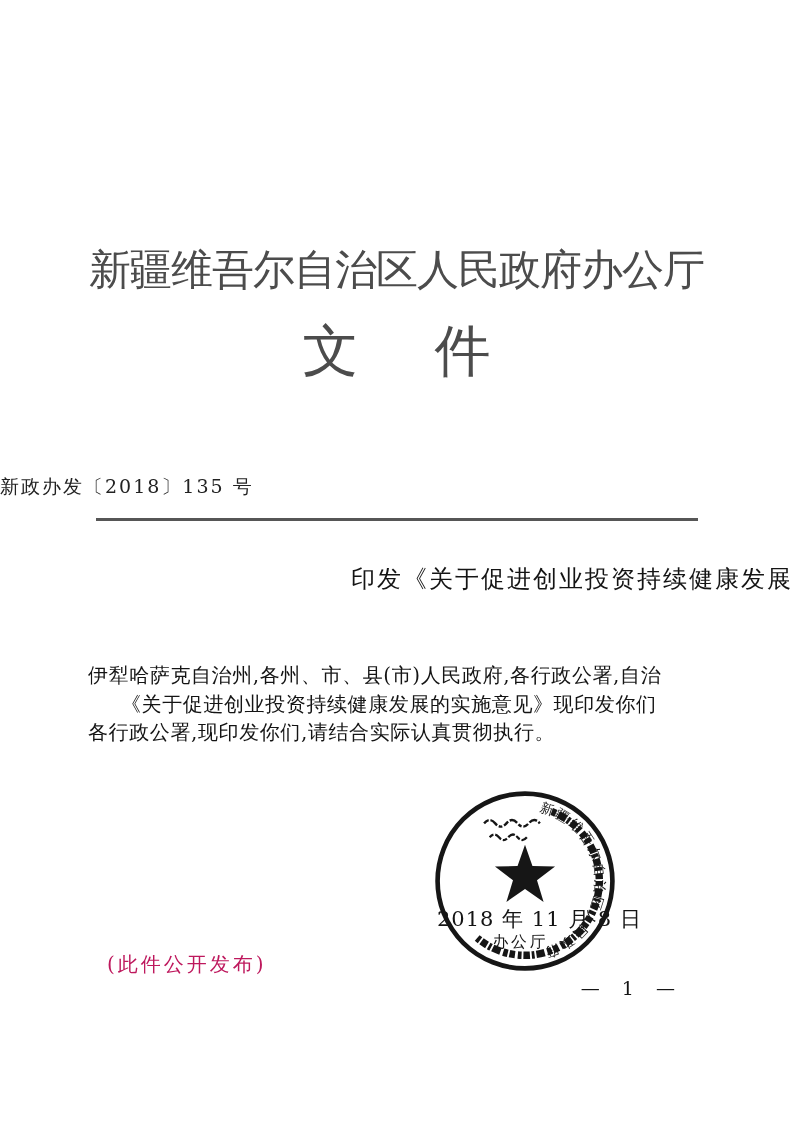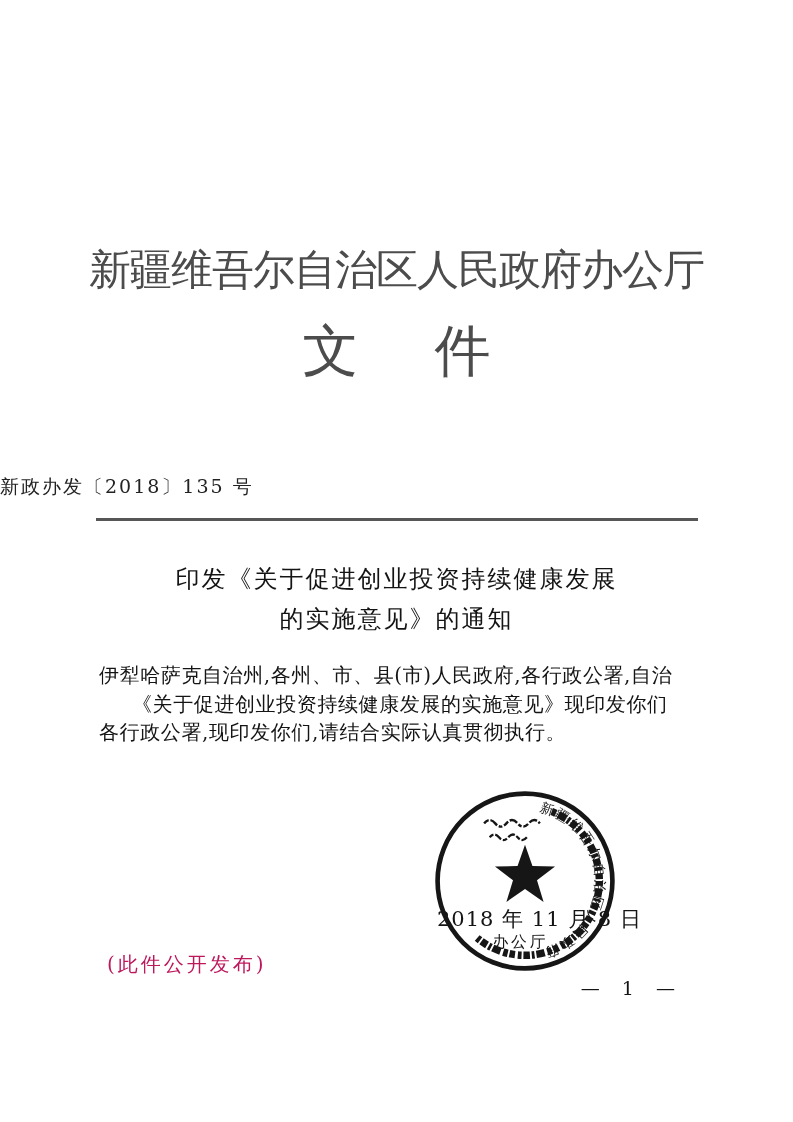--- a/index.html
+++ b/index.html
@@ -36,28 +36,28 @@
     letter-spacing: 2px;
     color: #222222;
   }
   .rule {
     top: 518px; left: 96px;
     width: 602px; height: 3px;
     background: #565656;
   }
   .doc-title {
     top: 559px; left: 0; right: 0;
-    text-align: center;
+    text-align: right;
     font-size: 24px;
     line-height: 40px;
     letter-spacing: 2px;
     color: #141414;
   }
   .body-text {
-    top: 661px; left: 99px;
+    top: 661px; left: 88px;
     width: 598px;
     font-size: 20px;
     line-height: 28.5px;
     letter-spacing: 0.6px;
     color: #141414;
   }
   .body-line { white-space: nowrap; }
   .indent { text-indent: 33px; }
 
   .sig-date {
@@ -100,21 +100,20 @@
     <span>文</span>
     <span>件</span>
   </div>
 
   <div class="abs doc-number">新政办发〔2018〕135 号</div>
 
   <div class="abs rule"></div>
 
   <div class="abs doc-title">
     <div>印发《关于促进创业投资持续健康发展</div>
-    <div>的实施意见》的通知</div>
   </div>
 
   <div class="abs body-text">
     <div class="body-line">伊犁哈萨克自治州,各州、市、县(市)人民政府,各行政公署,自治</div>
     <div class="body-line indent">《关于促进创业投资持续健康发展的实施意见》现印发你们</div>
     <div class="body-line">各行政公署,现印发你们,请结合实际认真贯彻执行。</div>
   </div>
 
   <div class="abs sig-date">2018 年 11 月 8 日</div>
 

